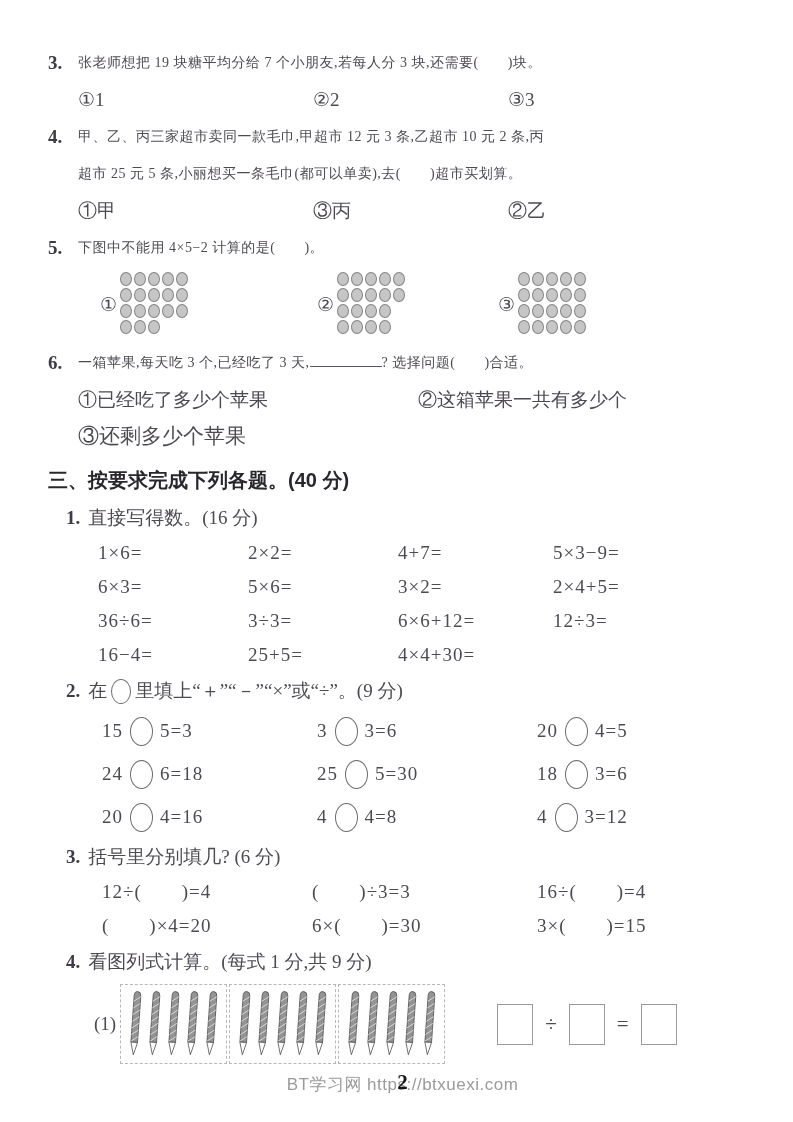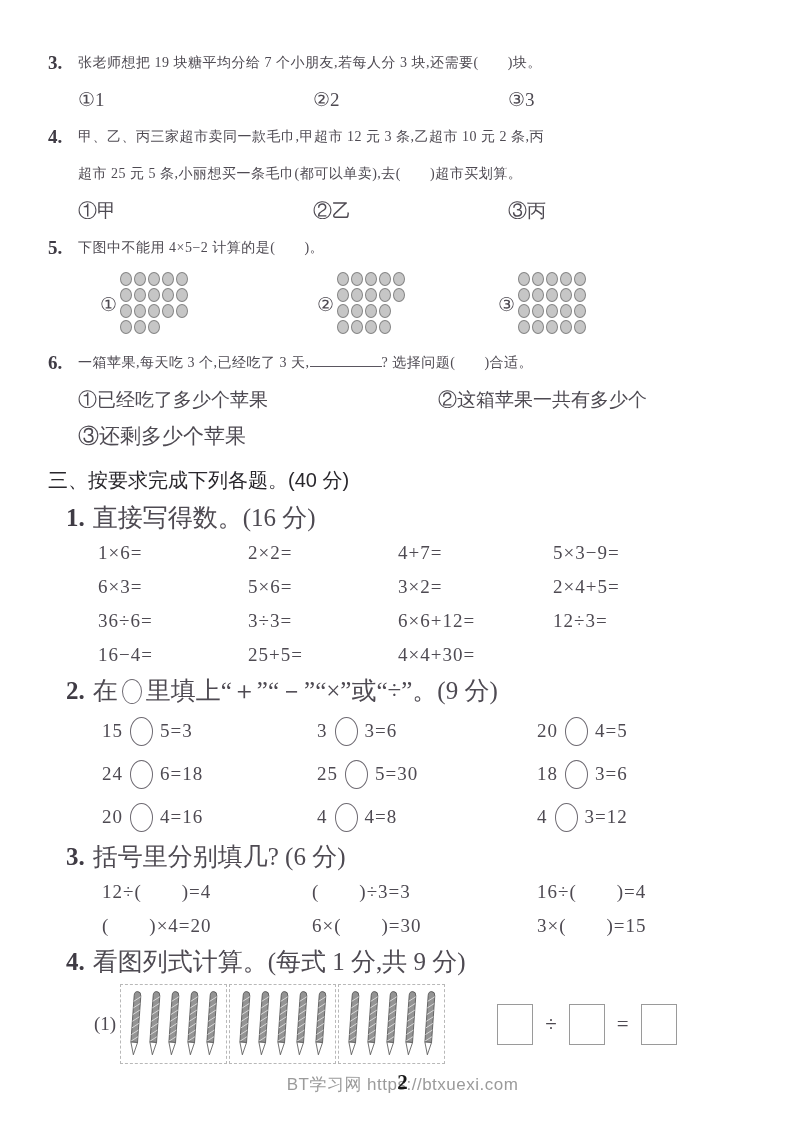--- a/index.html
+++ b/index.html
@@ -7,40 +7,40 @@
        font-family:"Liberation Serif","DejaVu Serif",serif;color:#4e4a52;}
   .page{position:relative;width:793px;height:1122px;}
   .content{padding:44px 36px 0 48px;}
 
   
   .q{display:flex;align-items:flex-start;}
   .qnum{font-weight:bold;font-size:19px;line-height:37px;width:30px;flex:0 0 30px;color:#3f3b44;}
   .qbody{flex:1;}
   .qline{font-size:14px;line-height:37px;letter-spacing:0.5px;}
   .opts3{display:grid;grid-template-columns:235px 195px auto;font-size:19px;line-height:37px;}
-  .opts2{display:grid;grid-template-columns:340px auto;font-size:19px;line-height:37px;gap:20px;}
+  .opts2{display:grid;grid-template-columns:340px auto;font-size:19px;line-height:37px;}
   .opts1{font-size:21px;line-height:37px;}
 
   
   .dotgroups{display:flex;align-items:center;padding:6px 0 8px 22px;}
   .dotgroup{display:flex;align-items:center;}
   .dotgroup:nth-child(2){margin-left:128px;}
   .dotgroup:nth-child(3){margin-left:92px;}
   .dglabel{font-size:19px;margin-right:2px;color:#4e4a52;}
   .dotrow{display:flex;height:16px;}
   .dot{width:12px;height:14px;border-radius:50%;background:#c6c6c6;border:1px solid #858585;
        box-sizing:border-box;margin:0 1px;}
   .blank{display:inline-block;width:72px;height:1.05em;border-bottom:1px solid #5a5660;vertical-align:baseline;}
 
   
-  .sec-title{font-family:"Liberation Sans","DejaVu Sans",sans-serif;font-weight:normal;
+  .sec-title{font-family:"Liberation Sans","DejaVu Sans",sans-serif;font-weight:bold;
              font-size:20px;line-height:38px;color:#29272c;margin-top:6px;}
 
   .sub{margin-left:18px;}
-  .sub-title{font-size:25px;line-height:37px;}
+  .sub-title{font-size:19px;line-height:37px;}
   .sub-num{font-weight:bold;color:#3f3b44;margin-right:8px;}
 
   .calc-grid{display:grid;grid-template-columns:150px 150px 155px auto;padding-left:32px;}
   .calc-grid .cell{font-size:19px;line-height:34px;letter-spacing:1px;}
 
   .circle-grid{display:grid;grid-template-columns:215px 220px auto;padding-left:36px;}
   .circle-grid .cell{font-size:19px;line-height:43px;letter-spacing:1px;}
   .opcircle{display:inline-block;width:23px;height:29px;border:1.4px solid #6e6a72;border-radius:50%;
             vertical-align:middle;margin:0 7px 3px 7px;box-sizing:border-box;}
   .opcircle.small{width:20px;height:25px;margin:0 4px 3px 4px;}
@@ -83,22 +83,22 @@
       </div>
     </div>
 
     <div class="q">
       <span class="qnum">4.</span>
       <div class="qbody">
         <div class="qline">甲、乙、丙三家超市卖同一款毛巾,甲超市 12 元 3 条,乙超市 10 元 2 条,丙</div>
         <div class="qline">超市 25 元 5 条,小丽想买一条毛巾(都可以单卖),去(　　)超市买划算。</div>
         <div class="opts3">
           <span>①甲</span>
+          <span>③丙</span>
           <span>②乙</span>
-          <span>③丙</span>
         </div>
       </div>
     </div>
 
     <div class="q">
       <span class="qnum">5.</span>
       <div class="qbody">
         <div class="qline">下图中不能用 4×5−2 计算的是(　　)。</div>
         <div class="dotgroups" id="dot-groups">
             <div class="dotgroup">

